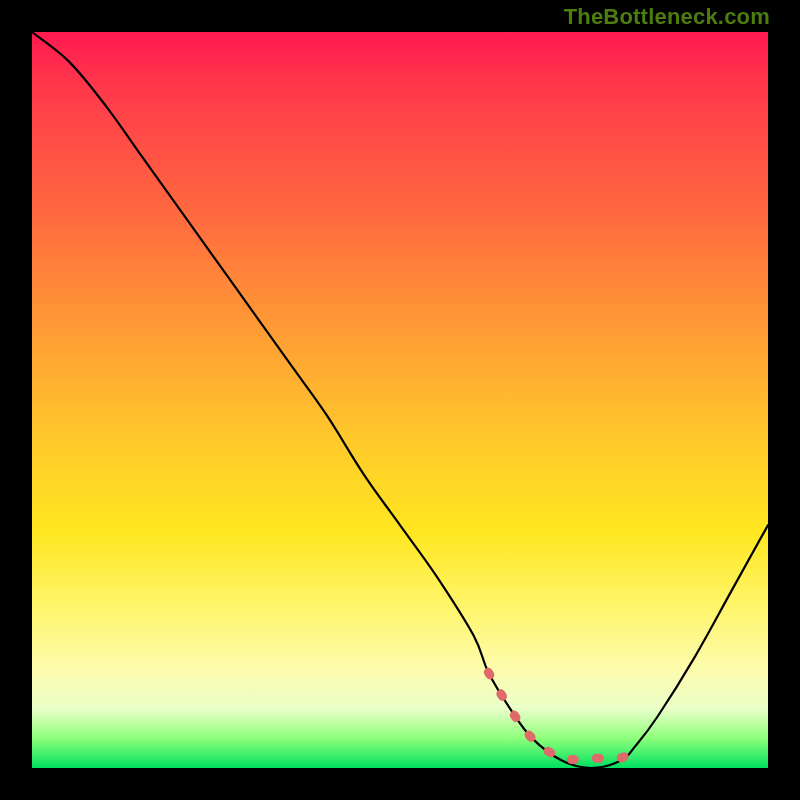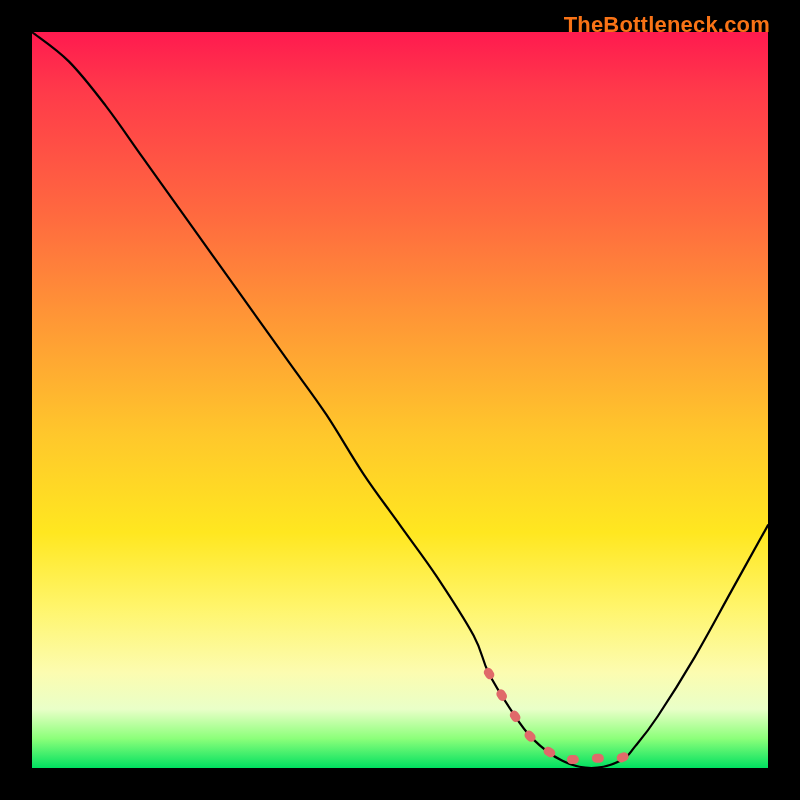--- a/index.html
+++ b/index.html
@@ -36,23 +36,23 @@
       #ffe720 68%,
       #fff56a 78%,
       #fcfcb0 87%,
       #e9ffc8 92%,
       #8cff7a 96%,
       #00e060 100%
     );
   }
   .attribution {
     position: absolute;
-    top: 12px;
+    top: 4px;
     right: 30px;
-    color: #f97316;
+    color: #4d7c0f;
     font-size: 22px;
     font-weight: bold;
     letter-spacing: 0.2px;
   }
   svg.curve {
     position: absolute;
     left: 0;
     top: 0;
     width: 736px;
     height: 736px;

